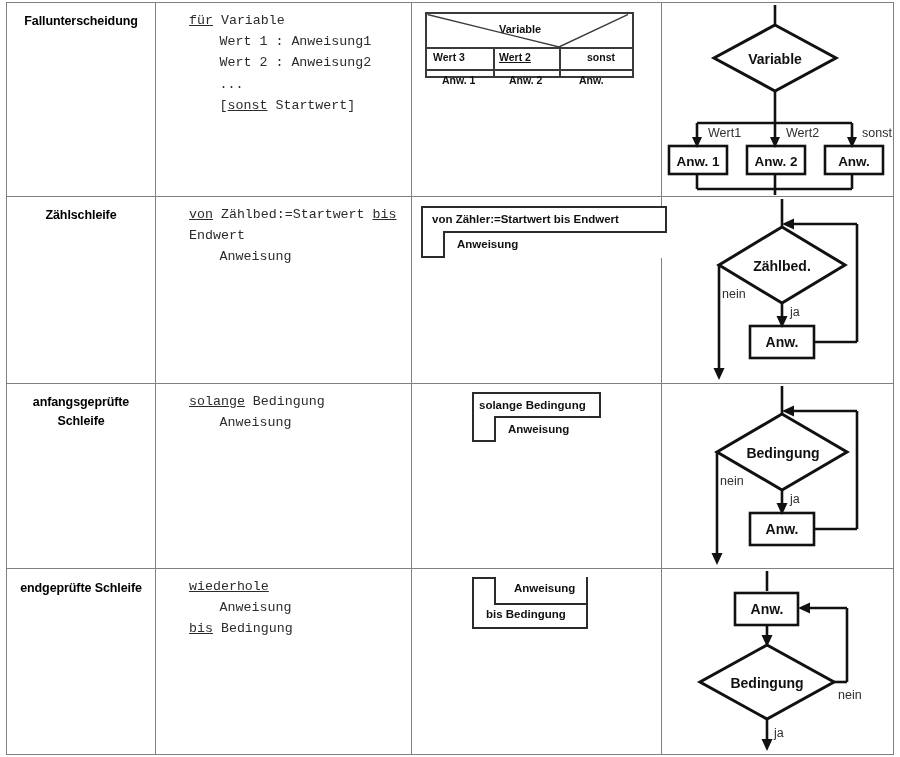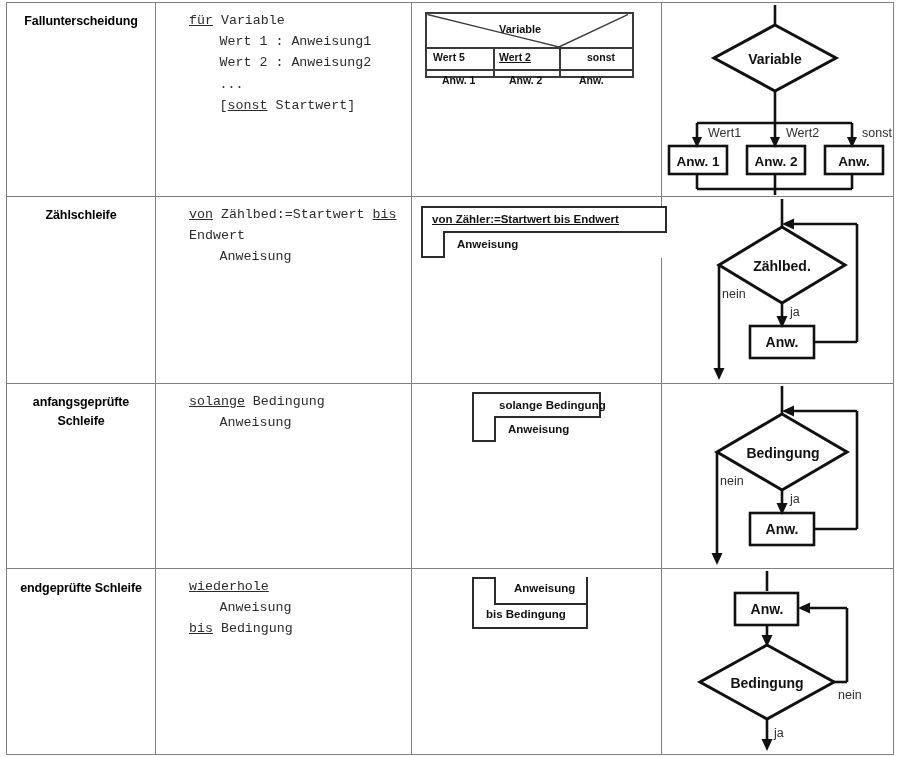--- a/index.html
+++ b/index.html
@@ -80,21 +80,21 @@
       <svg class="casesvg" width="201" height="58" viewBox="0 0 201 58">
         <path d="M0.5,0.5 L132,33 L201,0.5" fill="none" stroke="#3a3a3a" stroke-width="1.4"></path>
       </svg>
       <div class="cellv" style="left:72px;top:9px;font-size:11px;">Variable</div>
 
       <div class="caserow-sep" style="top:33px;"></div>
       <div class="casev" style="left:66px;top:33px;bottom:0;"></div>
       <div class="casev" style="left:132px;top:33px;bottom:0;"></div>
       <div class="caserow-sep" style="top:55px;"></div>
 
-      <div class="cellv" style="left:6px;top:37px;">Wert 5</div>
+      <div class="cellv" style="left:6px;top:37px;">Wert 3</div>
       <div class="cellv" style="left:72px;top:37px;text-decoration:underline;">Wert 2</div>
       <div class="cellv" style="left:160px;top:37px;">sonst</div>
 
       <div class="cellv" style="left:15px;top:60px;">Anw. 1</div>
       <div class="cellv" style="left:82px;top:60px;">Anw. 2</div>
       <div class="cellv" style="left:152px;top:60px;">Anw.</div>
     </div>
   </td>
 
   <td>
@@ -138,21 +138,21 @@
   </td>
 
   <td>
     <div class="code"><span><u>von</u><span> Zählbed:=Startwert </span><u>bis</u></span>
 <span>Endwert</span>
 <span class="ind">Anweisung</span></div>
   </td>
 
   <td>
     <div class="nsbox" style="left:9px;top:9px;width:242px;height:48px;">
-      <div class="nshead" style="left:9px;top:5px;text-decoration:underline;">von Zähler:=Startwert bis Endwert</div>
+      <div class="nshead" style="left:9px;top:5px;">von Zähler:=Startwert bis Endwert</div>
       <div class="nsinner" style="left:20px;top:23px;right:-2px;bottom:-2px;">
         <div class="nshead" style="left:12px;top:5px;">Anweisung</div>
       </div>
     </div>
   </td>
 
   <td>
     <svg class="flow" width="230" height="185" viewBox="0 0 230 185">
       <g stroke="#111" stroke-width="2.6" fill="none">
         <line x1="120" y1="2" x2="120" y2="30"></line>
@@ -183,21 +183,21 @@
     <div class="nametxt">anfangsgeprüfte Schleife</div>
   </td>
 
   <td>
     <div class="code"><span><u>solange</u><span> Bedingung</span></span>
 <span class="ind">Anweisung</span></div>
   </td>
 
   <td>
     <div class="nsbox" style="left:60px;top:8px;width:125px;height:46px;">
-      <div class="nshead" style="left:25px;top:5px;text-align:center;">solange Bedingung</div>
+      <div class="nshead" style="left:5px;top:5px;text-align:center;">solange Bedingung</div>
       <div class="nsinner" style="left:20px;top:22px;right:-2px;bottom:-2px;">
         <div class="nshead" style="left:12px;top:5px;">Anweisung</div>
       </div>
     </div>
   </td>
 
   <td>
     <svg class="flow" width="230" height="183" viewBox="0 0 230 183">
       <g stroke="#111" stroke-width="2.6" fill="none">
         <line x1="120" y1="2" x2="120" y2="30"></line>

